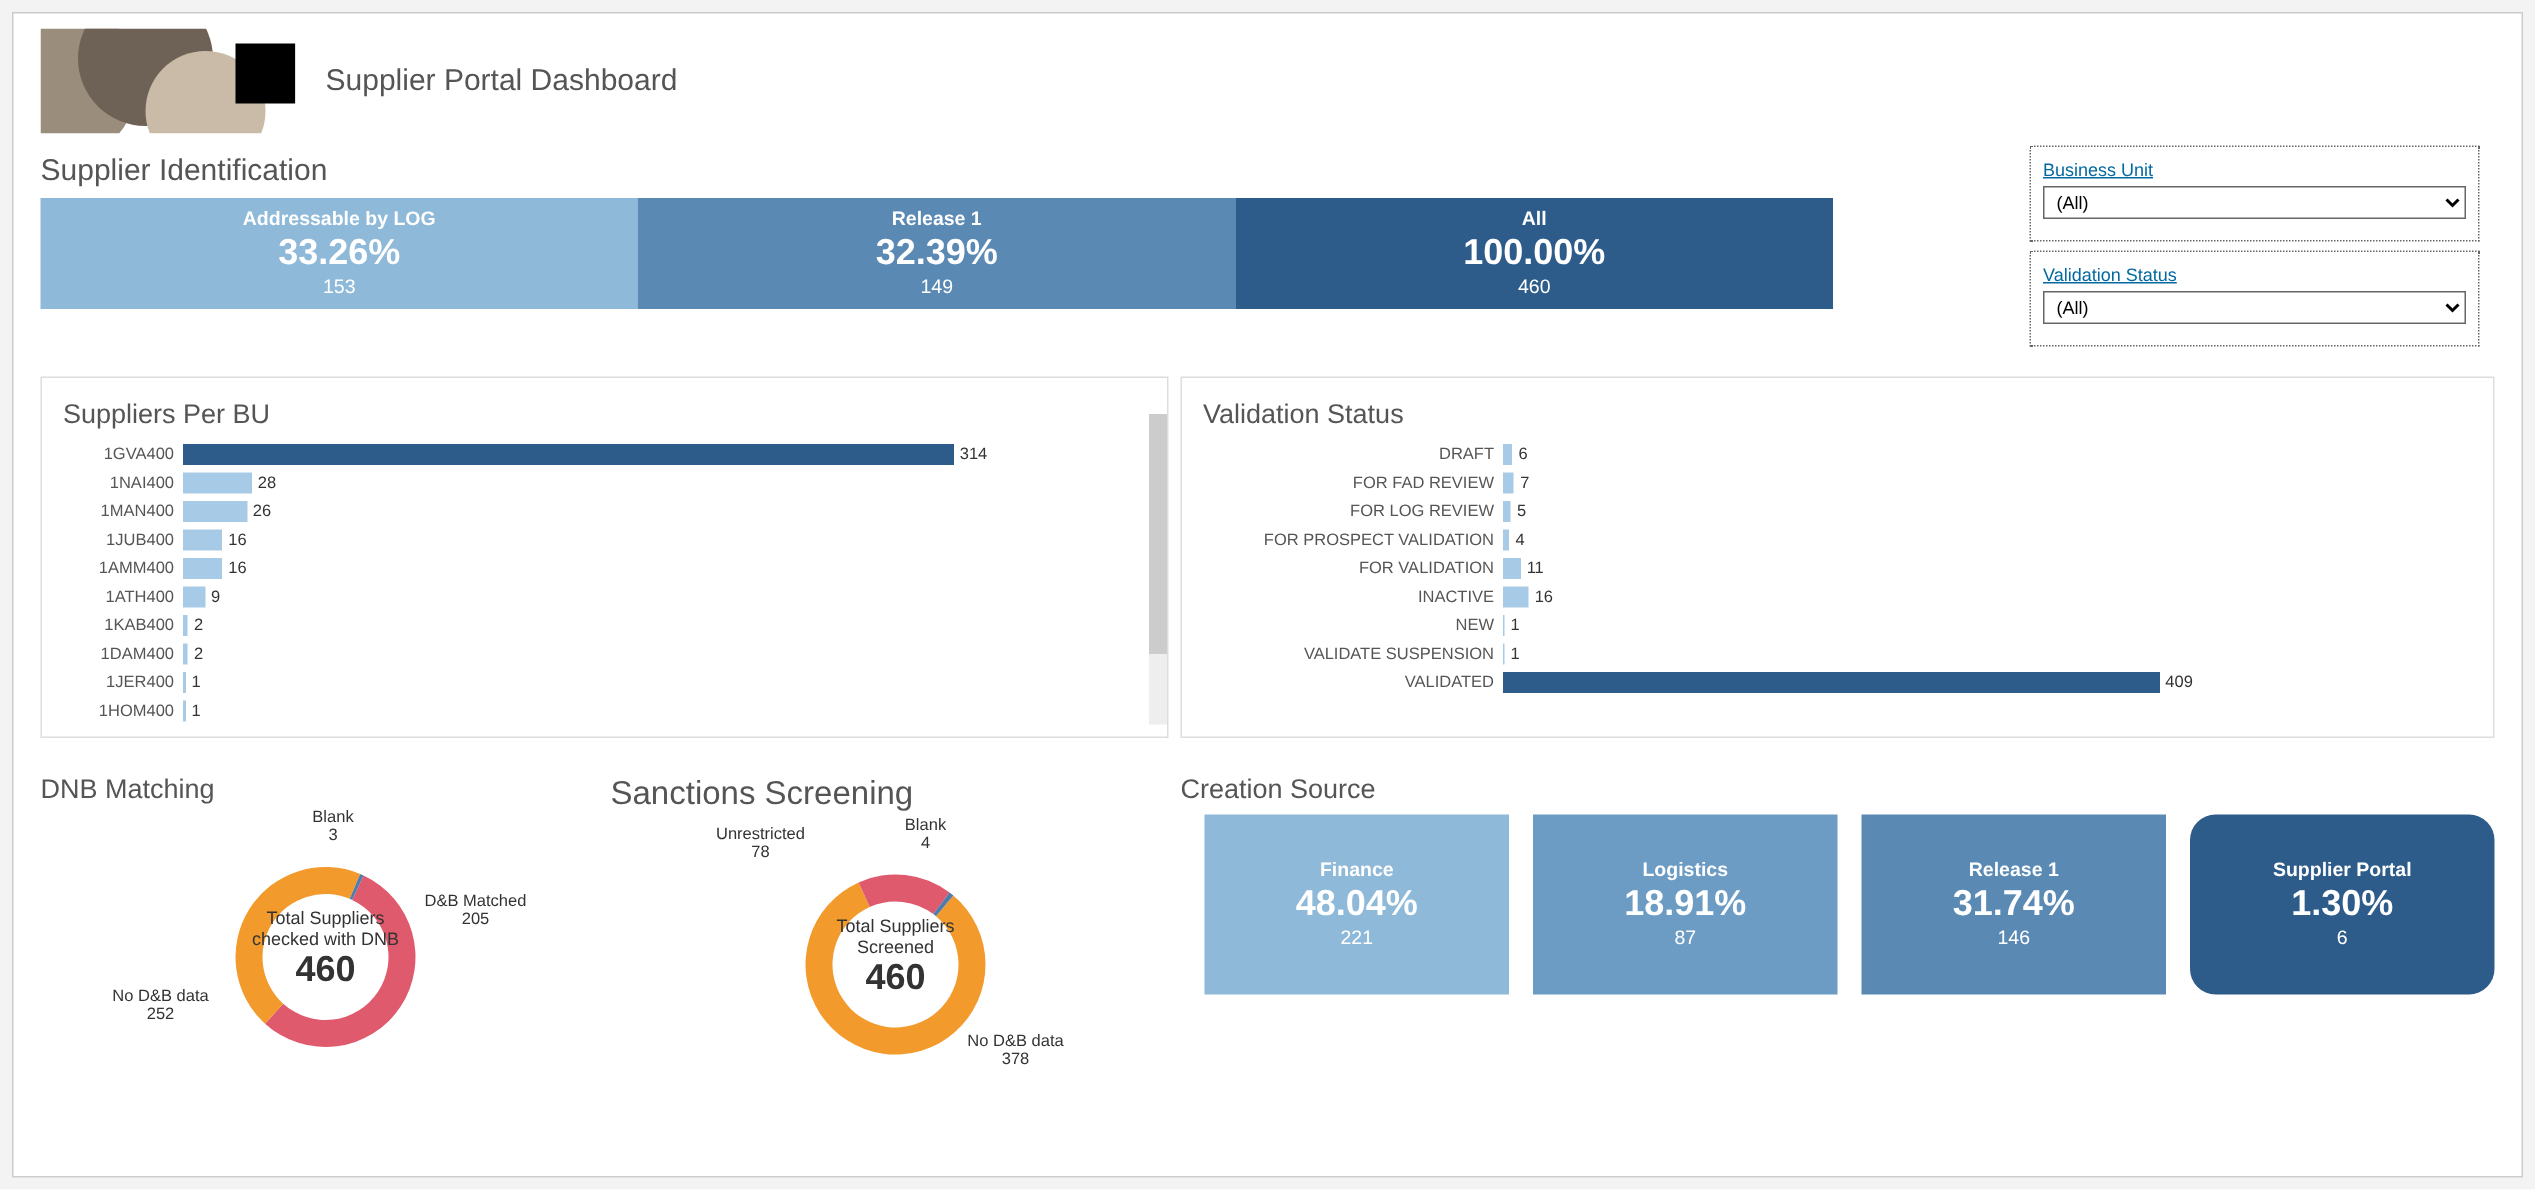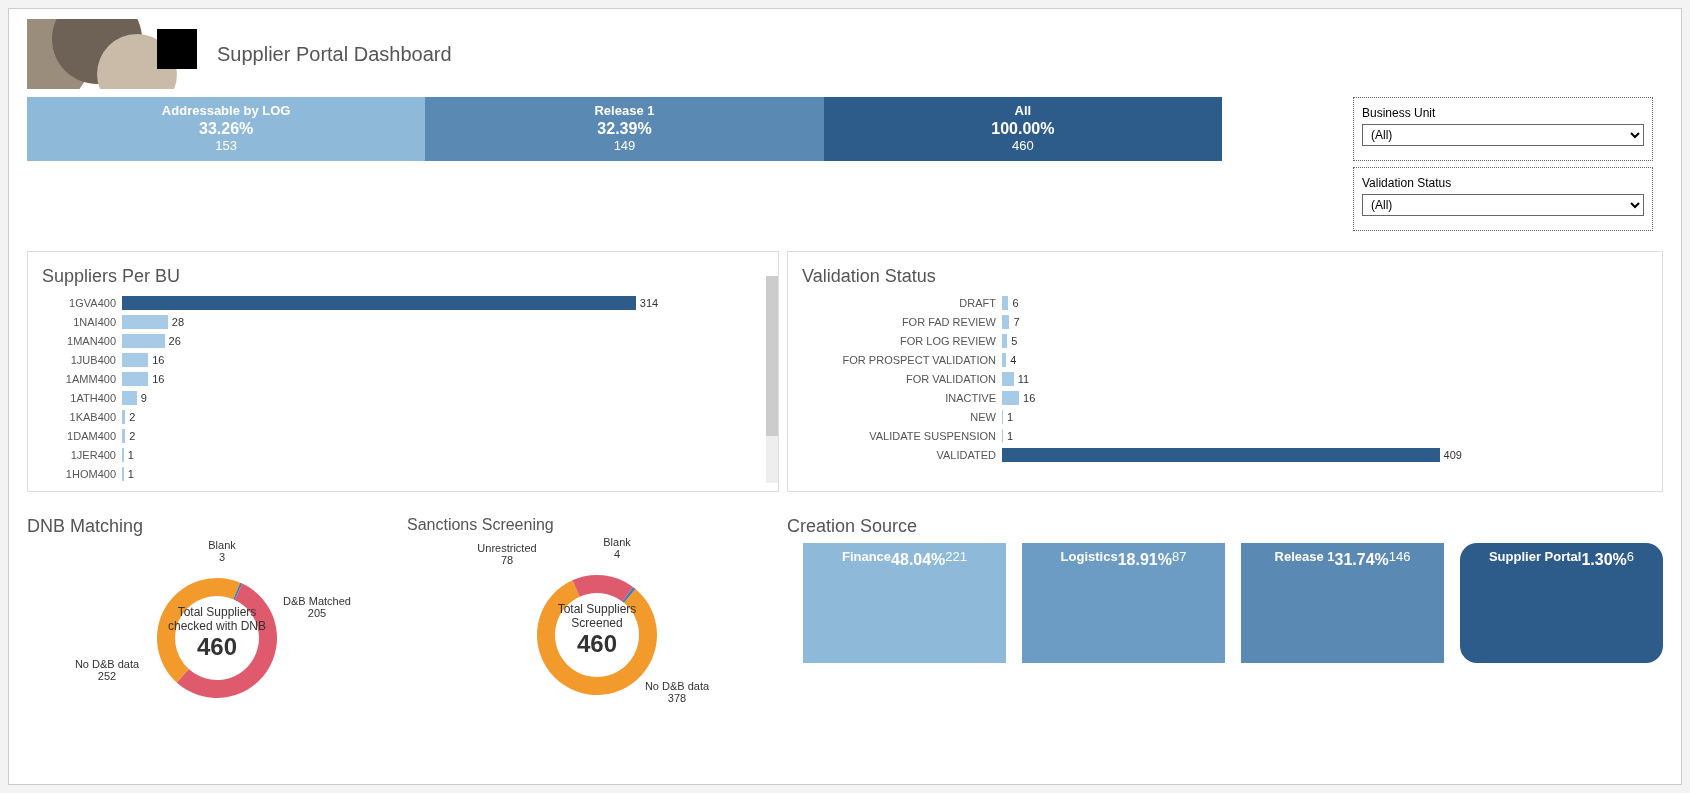--- a/index.html
+++ b/index.html
@@ -30,27 +30,27 @@
     font-size: 20px; color: #555; font-weight: 400;
   }
 
   .row-ident {
     display: flex; align-items:flex-start; gap: 10px; margin-top: 8px;
   }
   .section-title { font-size: 20px; color:#555; margin: 6px 0 6px 0; font-weight:400; }
   .cards4 { display:flex; width: 1195px; }
   .card { flex:1; text-align:center; color:#fff; padding:6px 0 8px 0; }
   .card .tlabel { font-size:13px; font-weight:600; }
-  .card .pct { font-size:16px; font-weight:700; margin-top:2px;}
+  .card .pct { font-size:24px; font-weight:700; margin-top:2px;}
   .card .cnt { font-size:13px; font-weight:400; }
 
   .filters {
     border:1px dotted #666; padding:6px 8px; font-size:12px; width: 300px;
   }
-  .filters .flabel { font-size:12px; color:#000000; margin-top:2px;}
+  .filters .flabel { font-size:12px; color:#0369a1; margin-top:2px;text-decoration:underline;}
   .fselect {
     width:100%; border:1px solid #666; font-size:12px; padding:2px 4px; background:#fff; margin:4px 0 8px 0;
   }
 
   .panels-row { display:flex; gap:0; margin-top:20px; }
   .panel { border:1px solid #ddd; padding:8px 14px; }
   .panel.left { width: 752px; margin-right:8px;}
   .panel.right { flex:1; }
 
   .hbar-chart { position:relative; }
@@ -65,41 +65,42 @@
 
   .lower-row { display:flex; gap:0; margin-top:18px; }
   .donut-block { width:380px; }
   .donut-wrap { position:relative; width:220px; height:180px; margin-left:80px; }
   .donut-center { position:absolute; inset:0; display:flex; flex-direction:column; align-items:center; justify-content:center; font-size:12px; color:#333; text-align:center; }
   .donut-center .big { font-size:24px; font-weight:700; }
   .dlabel { position:absolute; font-size:11px; color:#333; text-align:center; }
 
   .creation { flex:1; }
   .creation-cards { display:flex; margin-top:6px; }
-  .creation-cards .card { height:120px; display:flex; flex-direction:row; justify-content:center;margin-left:16px; }
+  .creation-cards .card { height:120px; display:flex; flex-direction:column; justify-content:center;margin-left:16px; }
 </style>
 </head>
 <body>
 
 <div class="page">
 
   <div class="header-row">
     <div class="logo-art">
       <svg width="170" height="70">
         <circle cx="10" cy="35" r="55" fill="#9a8d7c"></circle>
         <circle cx="70" cy="20" r="45" fill="#6e6156"></circle>
         <circle cx="110" cy="55" r="40" fill="#c9bba7"></circle>
         <rect x="130" y="10" width="40" height="40" fill="#000"></rect>
       </svg>
     </div>
     <div class="dash-title">Supplier Portal Dashboard</div>
   </div>
 
   <div class="row-ident">
     <div style="flex:1">
+      <div class="section-title">Supplier Identification</div>
       <div class="cards4" id="ident-cards">
           <div class="card" style="background: rgb(143, 185, 216);">
             <div class="tlabel">Addressable by LOG</div>
             <div class="pct">33.26%</div>
             <div class="cnt">153</div>
           </div>
           <div class="card" style="background: rgb(90, 137, 180);">
             <div class="tlabel">Release 1</div>
             <div class="pct">32.39%</div>
             <div class="cnt">149</div>
@@ -234,21 +235,21 @@
         </div>
         <div id="dnb-labels">
             <div class="dlabel" style="left: -40px; top: 115px; width: 80px;">No D&amp;B data<br>252</div>
             <div class="dlabel" style="left: 170px; top: 52px; width: 80px;">D&amp;B Matched<br>205</div>
             <div class="dlabel" style="left: 95px; top: -4px; width: 40px;">Blank<br>3</div>
           </div>
       </div>
     </div>
 
     <div class="donut-block">
-      <div class="section-title" style="font-size:16px">Sanctions Screening</div>
+      <div class="section-title" style="font-size:22px">Sanctions Screening</div>
       <div class="donut-wrap">
         <svg id="donut-sanc" width="220" height="180">
             <path d="M 148.56725658119237 49.03733341286132 A 60 60 0 1 1 85.4295379949794 40.26160034436667 L 92.80067659648557 56.68312024105667 A 42 42 0 1 0 136.99707960683466 62.826133389002926 Z" fill="#f29b2c"></path>
             <path d="M 85.4295379949794 40.26160034436667 A 60 60 0 0 1 145.9997215047848 46.999791129850955 L 135.19980505334937 61.39985379089567 A 42 42 0 0 0 92.80067659648557 56.68312024105667 Z" fill="#e05a6d"></path>
             <path d="M 145.9997215047848 46.999791129850955 A 60 60 0 0 1 148.5672565811924 49.037333412861344 L 136.9970796068347 62.82613338900294 A 42 42 0 0 0 135.19980505334937 61.39985379089567 Z" fill="#4f7dab"></path>
           </svg>
         <div class="donut-center">
           <div style="width:100px">Total Suppliers Screened</div>
           <div class="big">460</div>
         </div>

